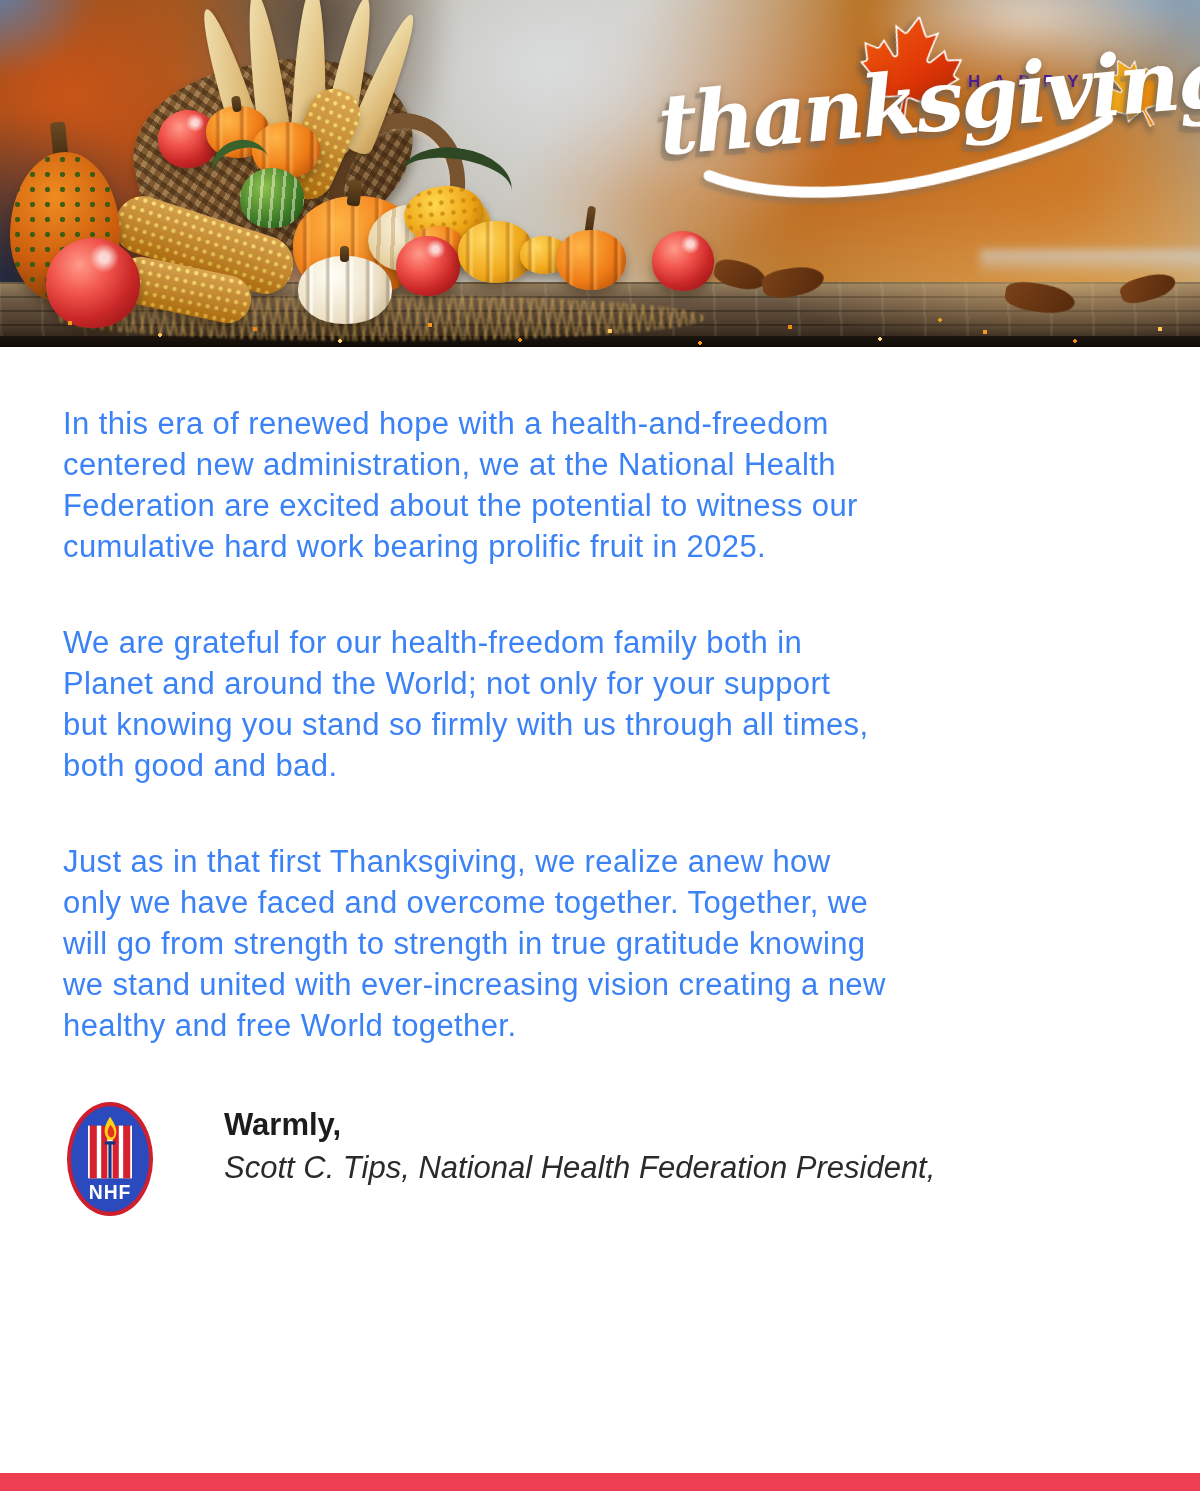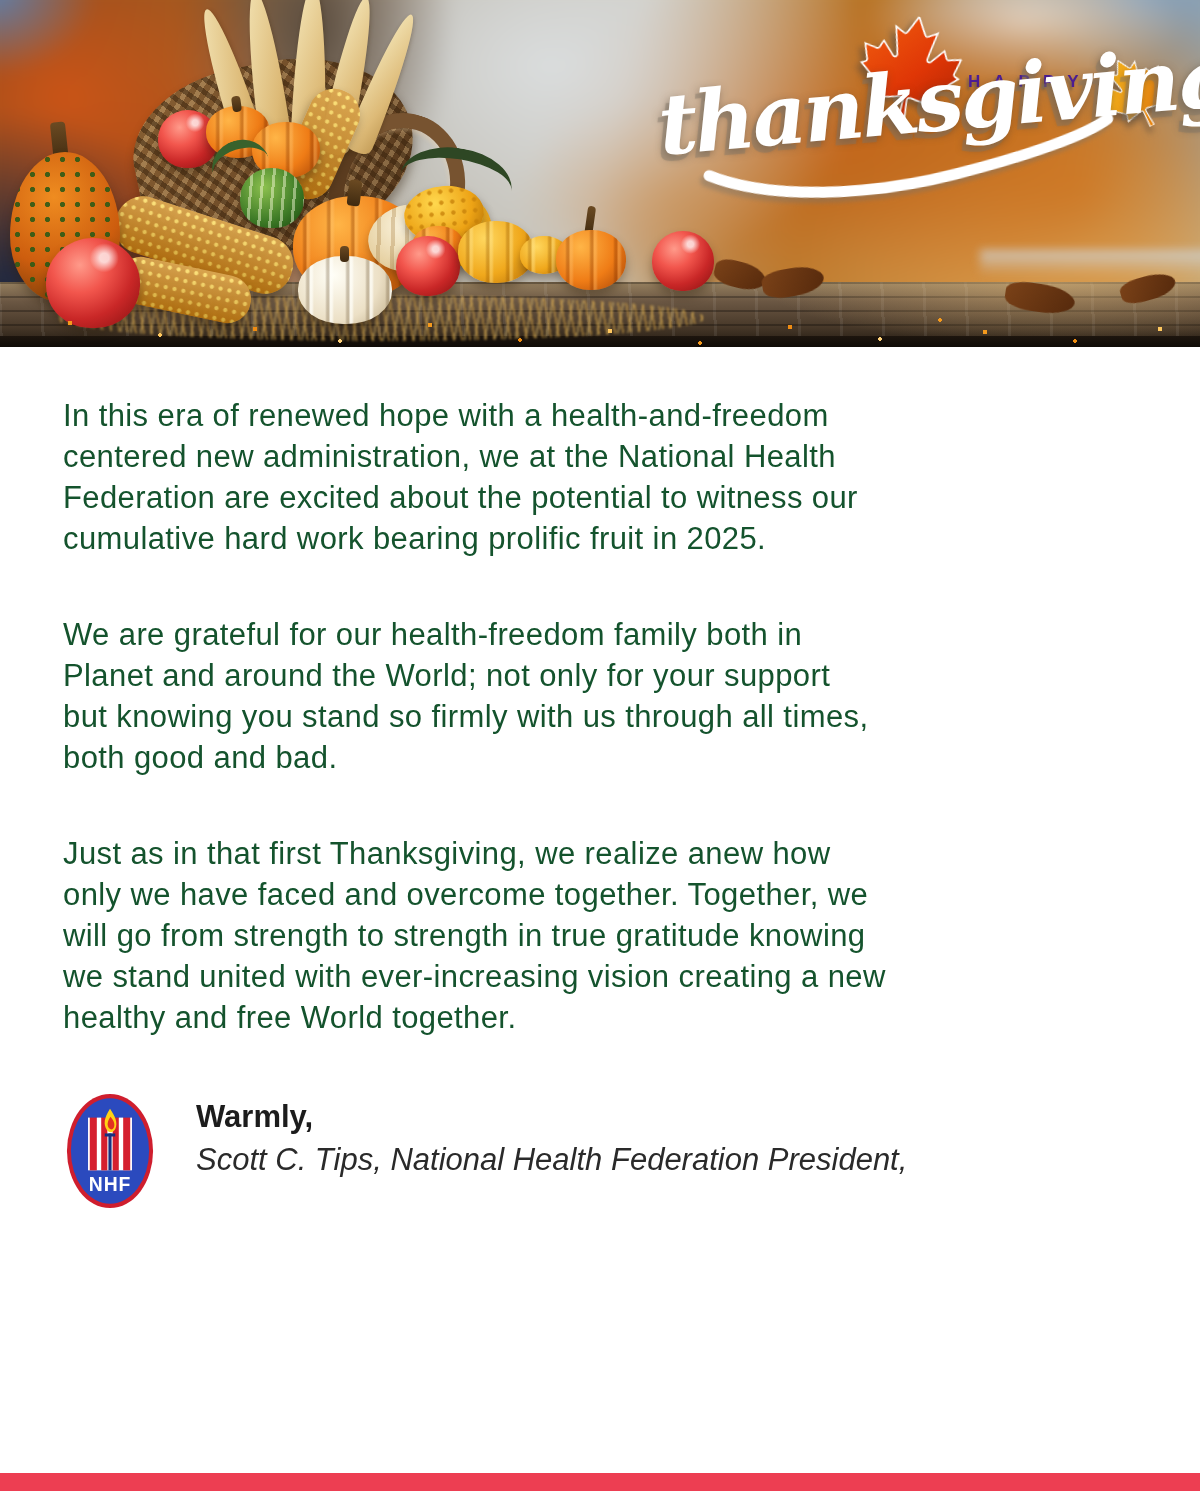--- a/index.html
+++ b/index.html
@@ -101,25 +101,25 @@
          letter-spacing:13px;text-shadow:-2px 3px 3px rgba(95,85,72,.75);}
   .scriptwrap{position:absolute;left:660px;top:62px;width:500px;transform:rotate(-5deg);}
   .scripttext{font-family:"DejaVu Serif","Liberation Serif",serif;font-style:italic;font-weight:bold;
       font-size:84px;color:#ffffff;line-height:1;letter-spacing:-3px;
       text-shadow:-5px 6px 1px rgba(125,115,102,.45), -2px 3px 8px rgba(70,60,50,.5);}
   .swoosh{margin-top:-14px;margin-left:36px;filter:drop-shadow(-4px 5px 2px rgba(125,115,102,.45));}
   .leaf{position:absolute;filter:drop-shadow(-4px 5px 3px rgba(90,75,60,.6));}
 
   
   .content{padding:48px 63px 0 63px;}
-  .para{margin:0 0 55px 0;font-size:31px;line-height:41px;letter-spacing:.4px;color:#14532d;white-space:pre-line;}
+  .para{margin:8px 0 55px 0;font-size:31px;line-height:41px;letter-spacing:.4px;color:#3b82f6;white-space:pre-line;}
 
   .sig{display:flex;align-items:flex-start;margin-top:32px;}
   .sig-logo{margin-left:3px;flex:0 0 auto;}
-  .sig-text{margin-left:42px;padding-top:2px;}
+  .sig-text{margin-left:70px;padding-top:2px;}
   .sig-warm{font-size:31px;line-height:43px;font-weight:bold;color:#1c1c1c;}
   .sig-line{font-size:31px;line-height:43px;font-style:italic;color:#2a2a2a;}
 
   .footer-bar{position:absolute;left:0;bottom:0;width:1200px;height:18px;background:#ed3e52;}
 </style>
 </head>
 <body>
 
 <div class="page">
 

